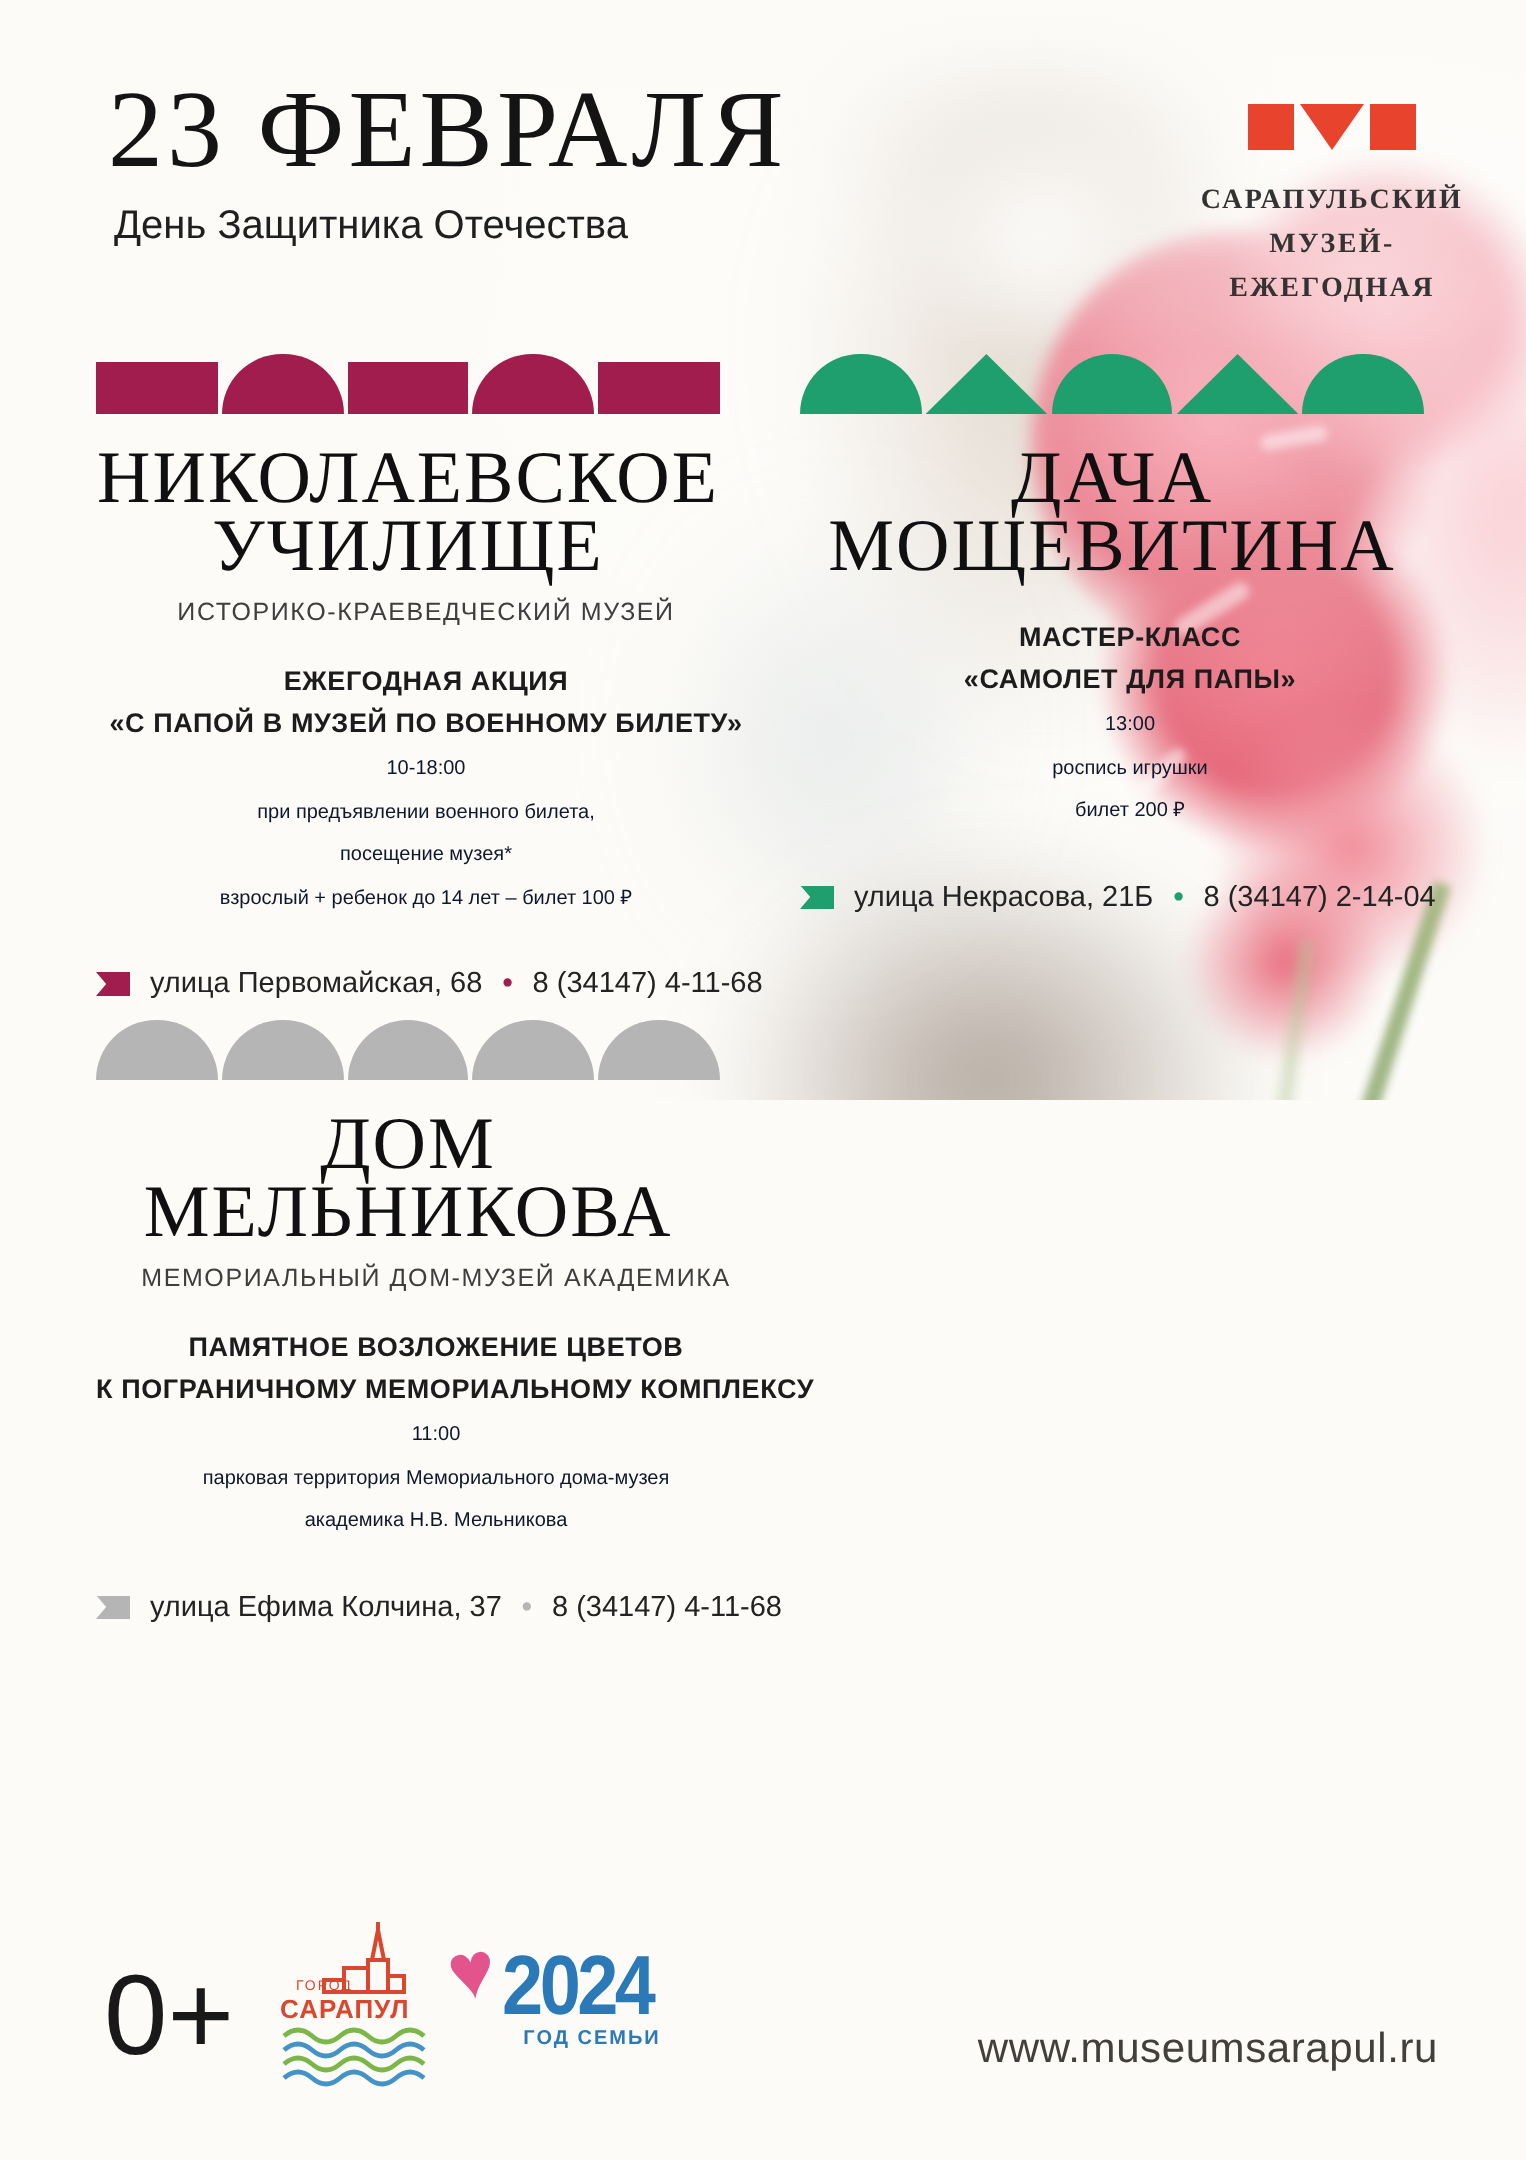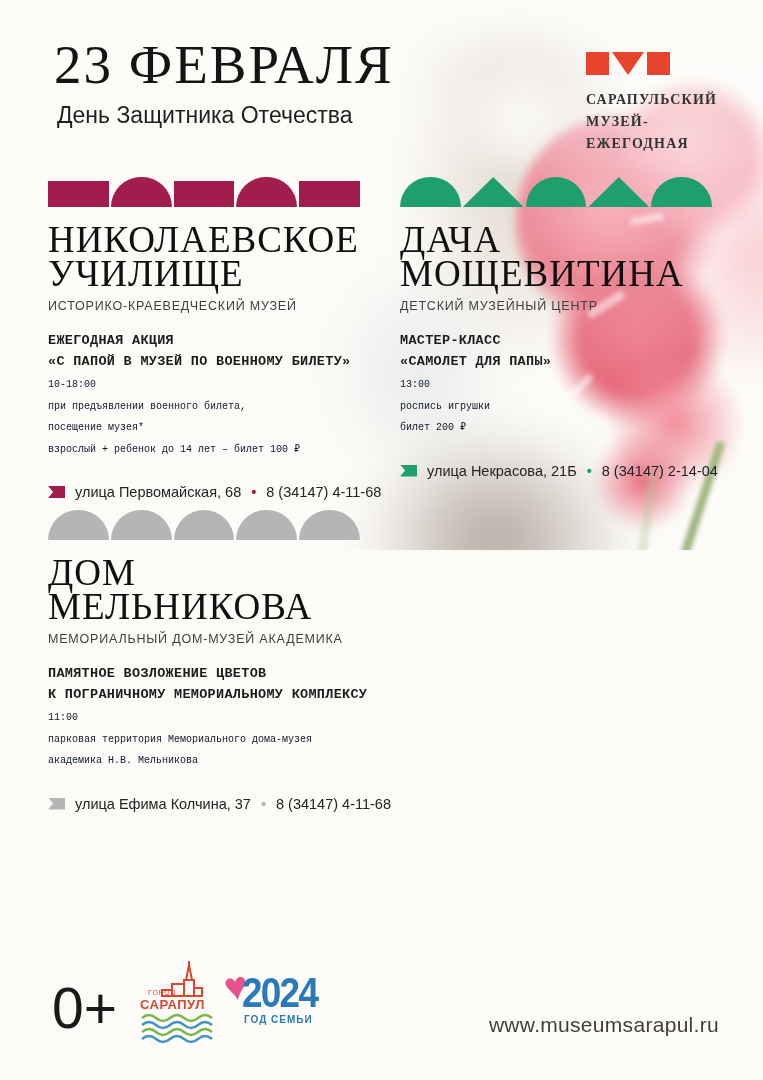--- a/index.html
+++ b/index.html
@@ -1,17 +1,17 @@
 <!DOCTYPE html>
 <html><head>
 <meta charset="utf-8">
 <style>
   html,body{margin:0;padding:0;}
   .page{position:relative;width:763px;height:1080px;background:#fcfbf8;overflow:hidden;
-        font-family:"Liberation Sans",sans-serif;color:#222;}
+        font-family:"Liberation Sans",sans-serif;color:#222;text-align:center;}
 
   
   .photo{position:absolute;left:0;top:530;width:763px;height:550px;overflow:hidden;z-index:0;}
   .blob{position:absolute;border-radius:50%;}
   .bldg1{left:395px;top:30px;width:250px;height:340px;
          background:radial-gradient(ellipse at 50% 40%,rgba(175,150,122,.6),rgba(175,150,122,0) 70%);filter:blur(22px);}
   .bldg2{left:405px;top:0;width:210px;height:130px;
          background:radial-gradient(ellipse,rgba(160,135,110,.55),rgba(160,135,110,0) 70%);filter:blur(20px);}
   .bright{left:450px;top:55px;width:140px;height:125px;
          background:radial-gradient(circle,rgba(255,255,255,.95),rgba(255,255,255,0) 70%);filter:blur(12px);}
@@ -41,40 +41,40 @@
   .stem2{position:absolute;left:642px;top:470px;width:7px;height:120px;transform:rotate(8deg);
       background:rgba(180,200,150,.5);filter:blur(3px);}
   .veil{position:absolute;inset:0;
       background:linear-gradient(180deg,rgba(252,251,248,1) 0%,rgba(252,251,248,.6) 10%,rgba(252,251,248,0) 32%),
                  linear-gradient(100deg,rgba(252,251,248,1) 8%,rgba(252,251,248,.85) 26%,rgba(252,251,248,.2) 48%,rgba(252,251,248,0) 62%),
                  radial-gradient(ellipse at 88% 25%,rgba(255,255,255,.55),rgba(255,255,255,0) 60%);}
 
   
   .title{position:absolute;left:54px;top:33px;z-index:1;font-family:"Liberation Serif",serif;
          font-size:55px;letter-spacing:2px;color:#141414;}
-  .subtitle{position:absolute;left:57px;top:102px;z-index:1;font-size:23px;color:#1f1f1f;}
+  .subtitle{position:absolute;left:57px;top:102px;z-index:1;font-size:20px;color:#1f1f1f;}
   .mlogo{position:absolute;left:586px;top:52px;z-index:1;width:160px;}
   .mlogo-text{margin-top:9px;font-family:"Liberation Serif",serif;font-size:14px;font-weight:600;
          line-height:22px;letter-spacing:1.2px;color:#333;}
 
   
   .section{position:absolute;z-index:1;width:330px;}
   .sec-nikolaevskoe{left:48px;top:177px;}
   .sec-dacha{left:400px;top:177px;}
   .sec-melnikova{left:48px;top:510px;width:340px;}
   .band{display:flex;gap:2px;height:30px;width:312px;}
   .seg{flex:1;}
   .seg.rect{height:26px;margin-top:4px;}
   .seg.dome{border-radius:34px 34px 0 0;}
   .seg.triangle{clip-path:polygon(50% 0,100% 100%,0 100%);}
   .sec-title{margin-top:16px;font-family:"Liberation Serif",serif;font-size:37px;line-height:34px;
          letter-spacing:1px;color:#101010;max-width:312px;}
   .sec-subtitle{margin-top:8px;font-size:12.5px;letter-spacing:.8px;color:#3e3e3e;}
   .event{margin-top:18px;font-weight:700;font-size:13.5px;line-height:20.5px;color:#1c1c1c;letter-spacing:.3px;}
-  .event div,.details div{white-space:nowrap;font-family:Liberation Mono, monospace;}
+  .event div,.details div{white-space:nowrap;}
   .details{margin-top:2px;font-size:10px;line-height:21.5px;color:#0f172a;}
   .address{margin-top:24px;display:flex;align-items:center;gap:10px;font-size:14.5px;color:#232323;white-space:nowrap;}
   .flag{width:17px;height:12px;flex:0 0 auto;clip-path:polygon(0 0,100% 0,100% 100%,0 100%,30% 50%);}
   .dot{font-weight:700;}
 
   
   .age{position:absolute;left:52px;top:975px;z-index:1;font-size:57px;color:#191919;}
   .citylogo{position:absolute;left:138px;top:960px;z-index:1;}
   .yearlogo{position:absolute;left:228px;top:972px;z-index:1;width:120px;}
   .heart{position:absolute;left:-4px;top:-8px;font-size:40px;transform:rotate(-8deg);}
@@ -154,21 +154,20 @@
 
   <div class="section sec-dacha">
     <div class="band">
         <div class="seg dome" style="background: rgb(31, 158, 110);"></div>
         <div class="seg triangle" style="background: rgb(31, 158, 110);"></div>
         <div class="seg dome" style="background: rgb(31, 158, 110);"></div>
         <div class="seg triangle" style="background: rgb(31, 158, 110);"></div>
         <div class="seg dome" style="background: rgb(31, 158, 110);"></div>
       </div>
     <div class="sec-title">ДАЧА МОЩЕВИТИНА</div>
-    <div class="sec-subtitle">ДЕТСКИЙ МУЗЕЙНЫЙ ЦЕНТР</div>
     <div class="event">
         <div>МАСТЕР-КЛАСС</div>
         <div>«САМОЛЕТ ДЛЯ ПАПЫ»</div>
       </div>
     <div class="details">
         <div>13:00</div>
         <div>роспись игрушки</div>
         <div>билет 200 ₽</div>
       </div>
     <div class="address">

